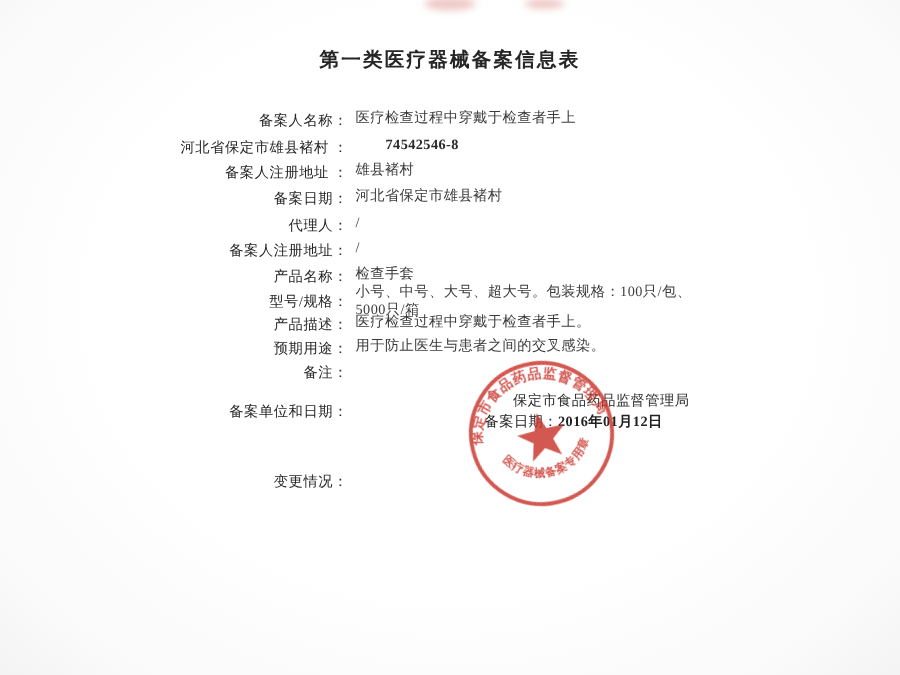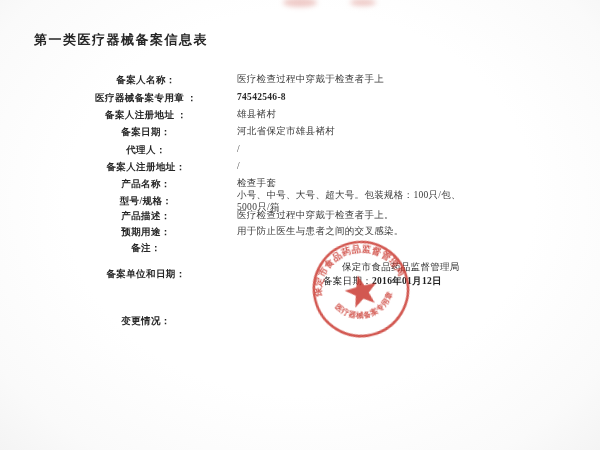--- a/index.html
+++ b/index.html
@@ -8,37 +8,37 @@
     font-family:"Liberation Serif","DejaVu Serif",serif;
     background:#f7f7f7;
   }
   .sheet{
     position:relative;width:600px;height:450px;
     background:radial-gradient(ellipse at 50% 45%, #ffffff 55%, #fafafa 85%, #f4f4f4 100%);
     color:#2f2f2f;
   }
   .title{
     position:absolute;top:31px;left:0;right:0;margin:0;
-    text-align:left;padding-left:34px;
+    text-align:center;
     font-size:13px;font-weight:700;letter-spacing:1.5px;color:#262626;
   }
   .recno{
     position:absolute;top:56px;left:334px;
     font-size:9.5px;color:#262626;font-weight:700;letter-spacing:.3px;
   }
   .row{position:absolute;left:0;width:600px;}
   .lbl{
     position:absolute;left:60px;width:172px;display:inline-block;
-    text-align:center;font-weight:700;font-size:9.5px;color:#262626;letter-spacing:.4px;
+    text-align:right;font-weight:400;font-size:9.5px;color:#262626;letter-spacing:.4px;
   }
   .val{
     position:absolute;left:237px;width:232px;display:inline-block;
     font-size:9.5px;color:#3a3a3a;line-height:11.5px;letter-spacing:.3px;
   }
-  .val.bold{font-weight:700;color:#2a2a2a;}
+  .val.bold{font-weight:700;color:#2a2a2a;margin-left:20px;}
   .filing-agency{
     position:absolute;left:342px;top:261px;
     font-size:9.5px;color:#2c2c2c;letter-spacing:.3px;z-index:1;
   }
   .filing-date{
     position:absolute;left:323px;top:275px;
     font-size:9.5px;color:#222;letter-spacing:.3px;z-index:1;
   }
   .filing-date .d{font-weight:700;}
   .seal{
@@ -62,21 +62,21 @@
   <div class="smudge s2"></div>
 
   <h1 class="title">第一类医疗器械备案信息表</h1>
 
 
   <div class="row" style="top:74px">
     <span class="lbl">备案人名称：</span>
     <span class="val">医疗检查过程中穿戴于检查者手上</span>
   </div>
   <div class="row" style="top:92px">
-    <span class="lbl">医疗器械备案专用章 ：</span>
+    <span class="lbl">河北省保定市雄县褚村 ：</span>
     <span class="val bold">74542546-8</span>
   </div>
   <div class="row" style="top:109px">
     <span class="lbl">备案人注册地址 ：</span>
     <span class="val">雄县褚村</span>
   </div>
   <div class="row" style="top:126px">
     <span class="lbl">备案日期：</span>
     <span class="val">河北省保定市雄县褚村</span>
   </div>

